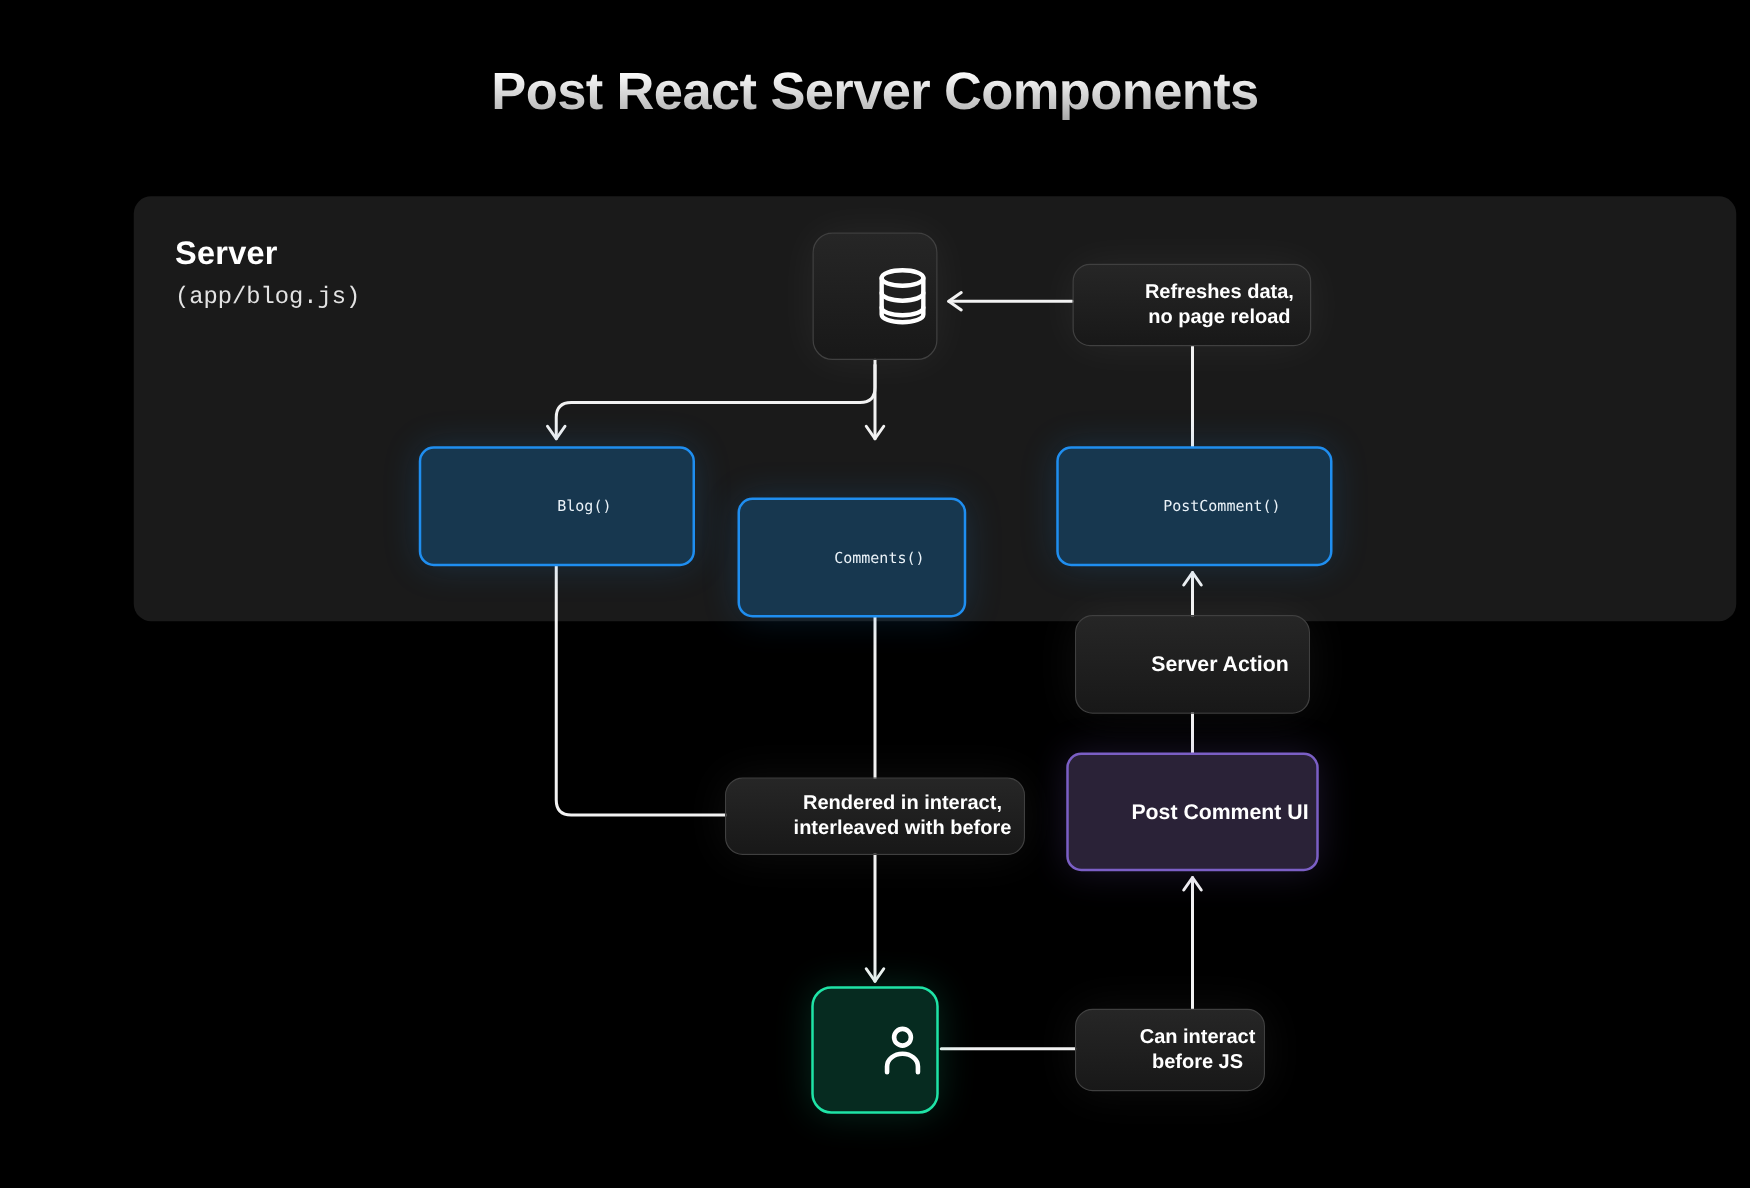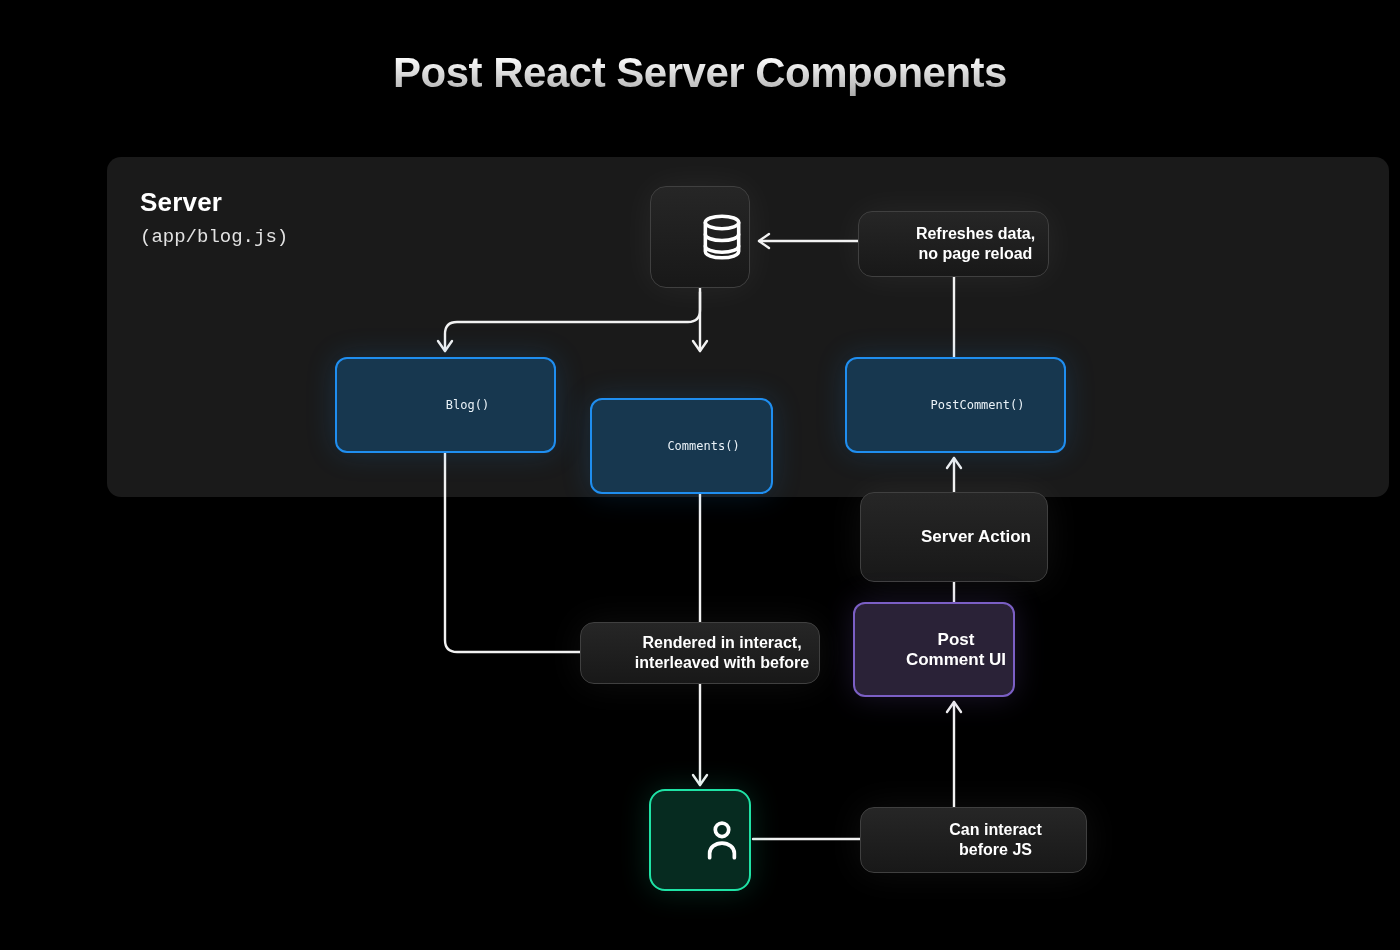--- a/index.html
+++ b/index.html
@@ -134,25 +134,25 @@
     font-weight: 700;
     color: var(--text, #fff);
   }
 
   
   .db-node          { left: 650px; top: 186px; width: 100px; height: 102px; border-radius: 16px; }
   .refreshes-box    { left: 858px; top: 211px; width: 191px; height: 66px;  }
   .blog-box         { left: 335px; top: 357px; width: 221px; height: 96px;  }
   .comments-box     { left: 590px; top: 357px; width: 183px; height: 96px; margin-top: 41px;  }
   .postcomment-box  { left: 845px; top: 357px; width: 221px; height: 96px;  }
-  .server-action-box{ left: 860px; top: 492px; width: 188px; height: 90px;  }
-  .ui-box           { left: 853px; top: 602px; width: 162px; height: 95px;  }
+  .server-action-box{ left: 860px; top: 492px; width: 188px; height: 79px;  }
+  .ui-box           { left: 853px; top: 602px; width: 202px; height: 95px;  }
   .rendered-box     { left: 580px; top: 622px; width: 240px; height: 62px;  }
   .user-node        { left: 649px; top: 789px; width: 102px; height: 102px; }
-  .can-interact-box { left: 860px; top: 807px; width: 227px; height: 66px;  }
+  .can-interact-box { left: 860px; top: 807px; width: 152px; height: 66px;  }
 
   .icon-svg { display: block; }
 </style>
 </head>
 <body>
 
 <div class="canvas">
 
   <h1 class="title">Post React Server Components</h1>
 

